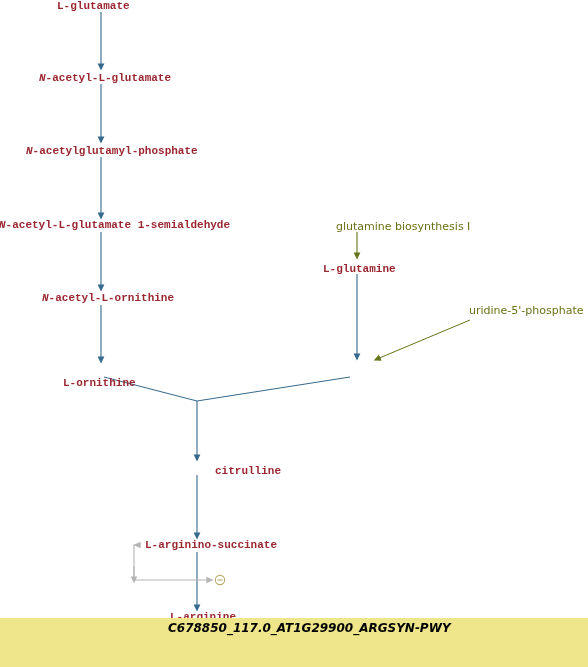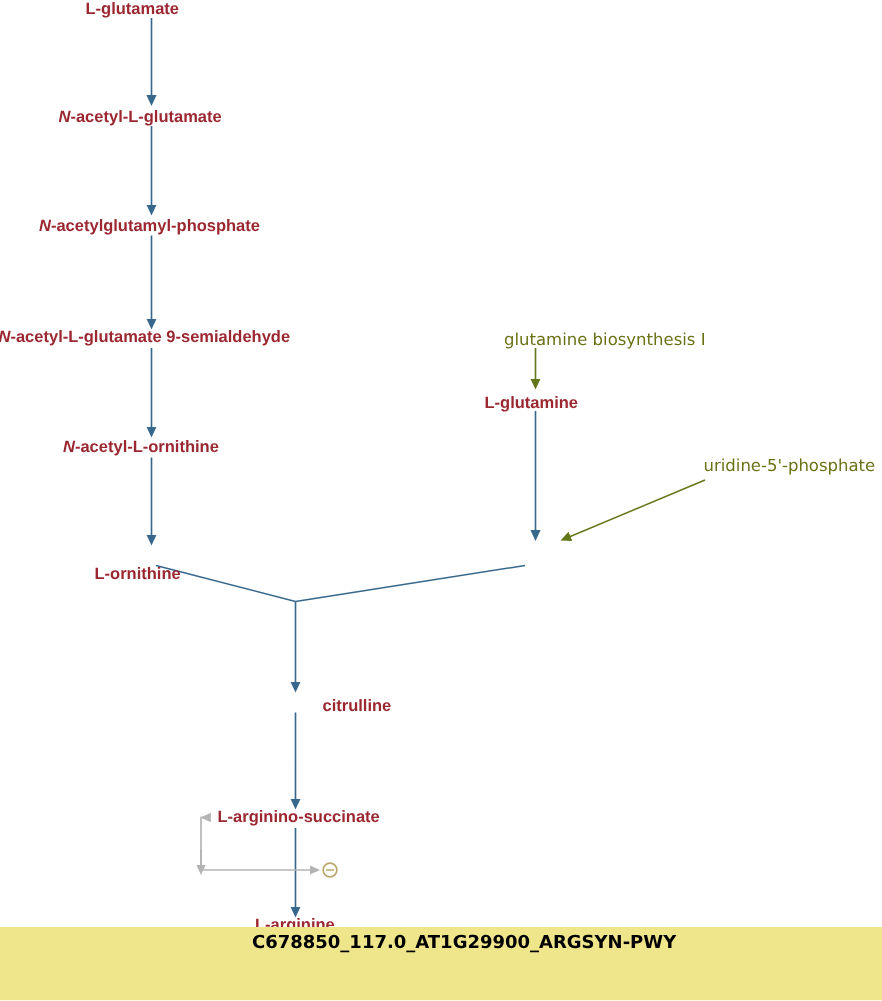--- a/index.html
+++ b/index.html
@@ -29,21 +29,21 @@
     top: 0;
     width: 588px;
     height: 667px;
     pointer-events: none;
   }
   
   .compound {
     position: absolute;
     white-space: nowrap;
     color: #9b2731;
-    font-family: Liberation Sans, sans-serif;
+    font-family: Liberation Mono, monospace;
     font-size: 11px;
     font-weight: bold;
     line-height: 12px;
     letter-spacing: 0px;
   }
   .compound .ital {
     font-style: italic;
   }
   
   .pathlink {
@@ -58,20 +58,21 @@
   }
   
   #info-banner {
     position: absolute;
     left: 0;
     top: 618px;
     width: 588px;
     height: 49px;
     background: #efe68c;
     box-sizing: border-box;
+    font-style: italic;
   }
   #info-banner .info-line {
     position: absolute;
     left: 168px;
     white-space: nowrap;
     color: #000000;
     font-family: "DejaVu Sans", sans-serif;
     font-size: 12px;
     font-weight: bold;
     line-height: 14px;
@@ -153,21 +154,21 @@
       <line x1="217.3" y1="580" x2="222.7" y2="580" stroke="#b9a96a" stroke-width="1.1"></line>
     </g>
   </svg>
 
   <div class="compound" style="left:57px;  top:0px;"><span>L-glutamate</span></div>
 
   <div class="compound" style="left:39px;  top:72px;"><span class="ital">N</span><span>-acetyl-L-glutamate</span></div>
 
   <div class="compound" style="left:26px;  top:145px;"><span class="ital">N</span><span>-acetylglutamyl-phosphate</span></div>
 
-  <div class="compound" style="left:-1px;  top:219px;"><span class="ital">N</span><span>-acetyl-L-glutamate 9-semialdehyde</span></div>
+  <div class="compound" style="left:-1px;  top:219px;"><span class="ital">N</span><span>-acetyl-L-glutamate 1-semialdehyde</span></div>
 
   <div class="compound" style="left:42px;  top:292px;"><span class="ital">N</span><span>-acetyl-L-ornithine</span></div>
 
   <div class="compound" style="left:63px;  top:377px;"><span>L-ornithine</span></div>
 
   <div class="compound" style="left:323px; top:263px;"><span>L-glutamine</span></div>
 
 
   <div class="compound" style="left:175px; top:465px;margin-left:40px;"><span>citrulline</span></div>
 

